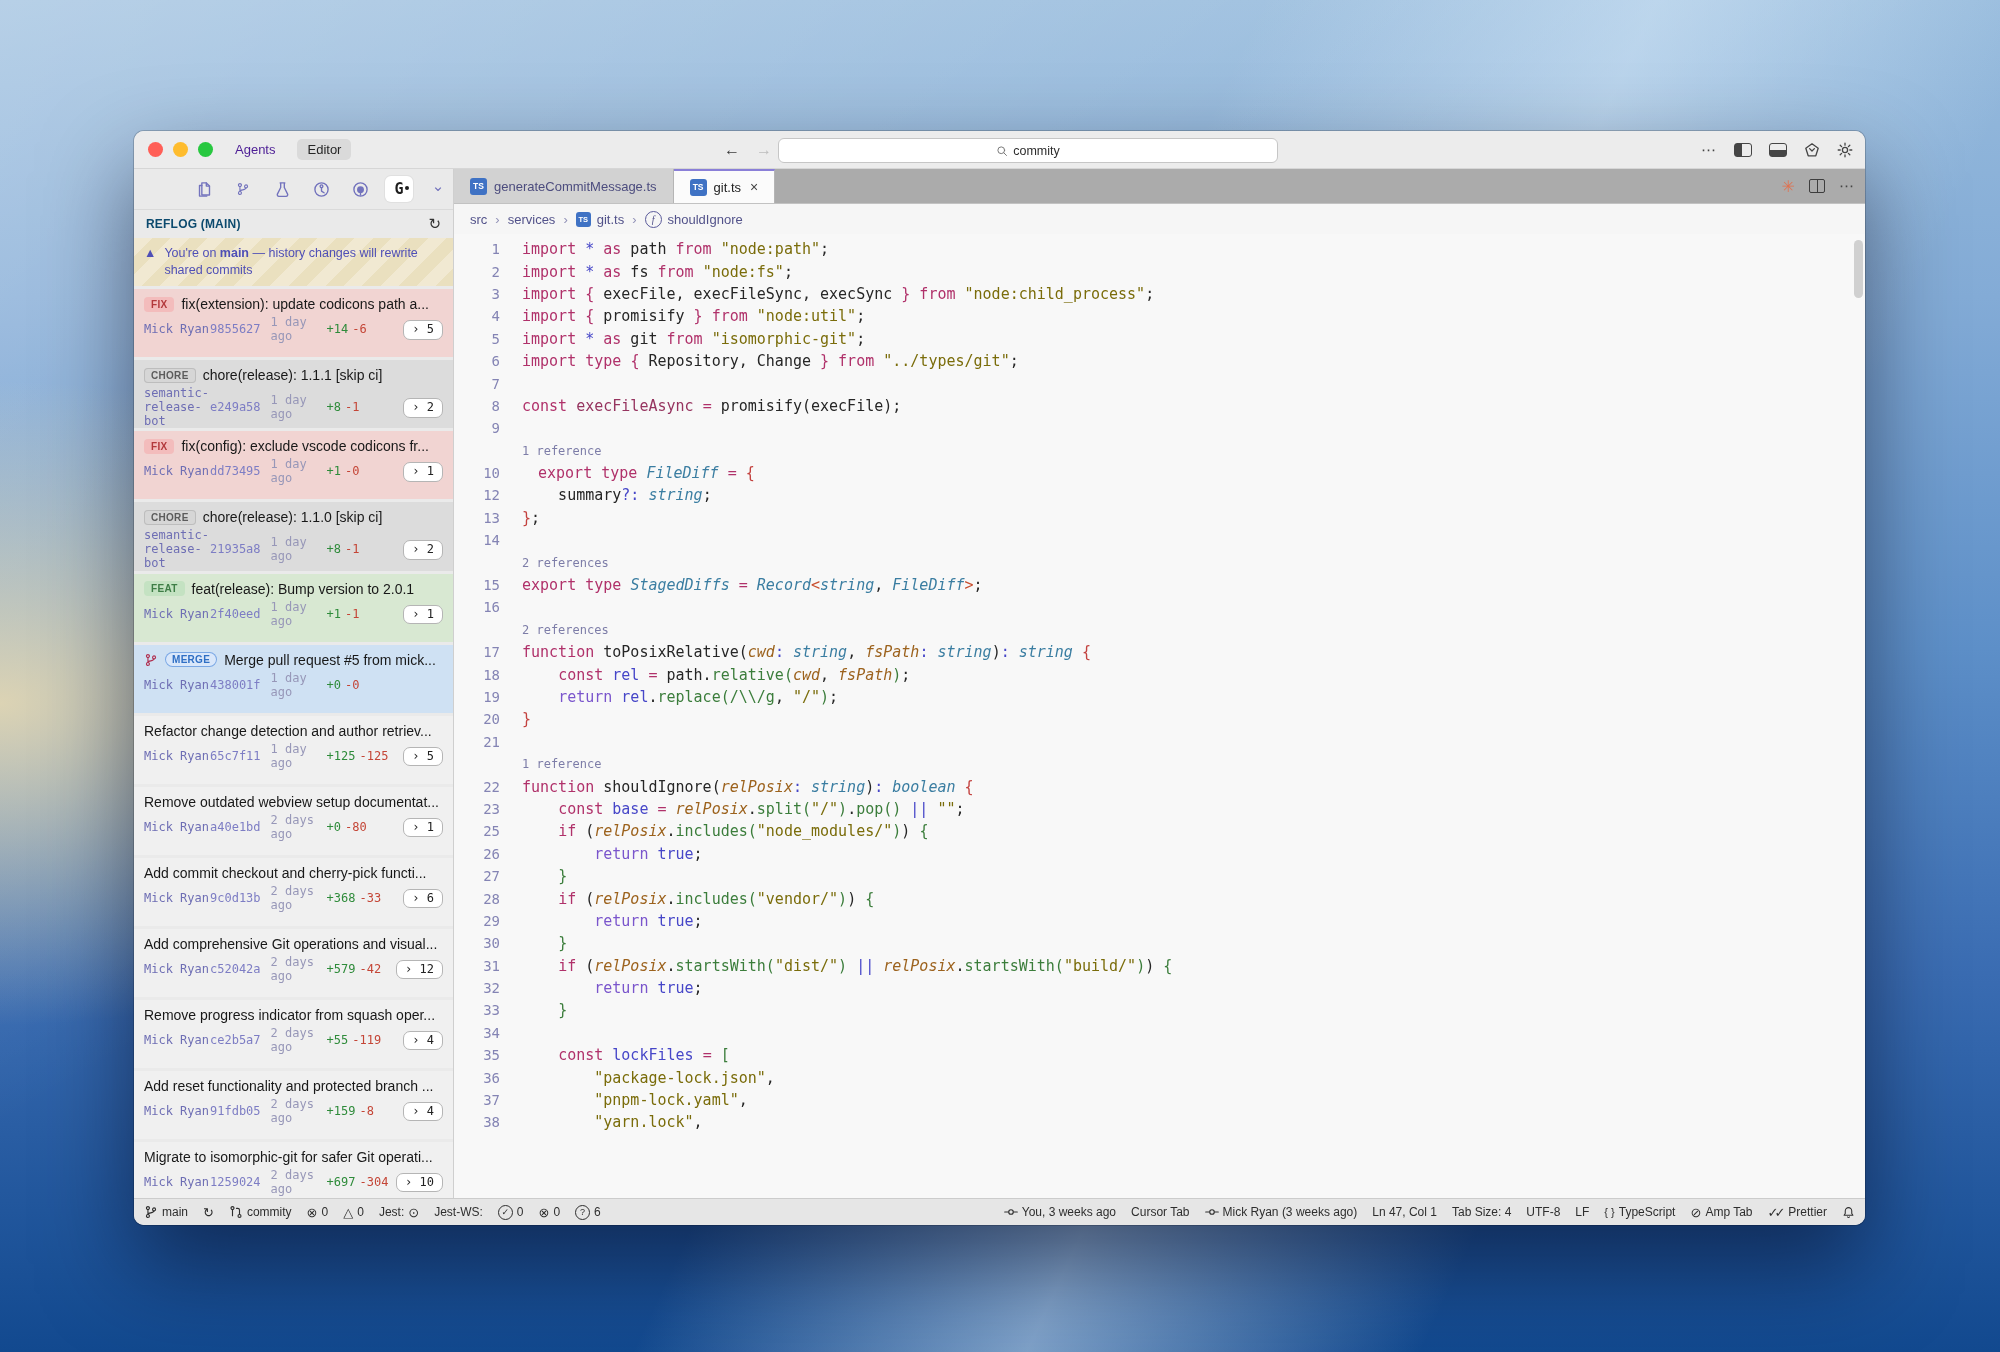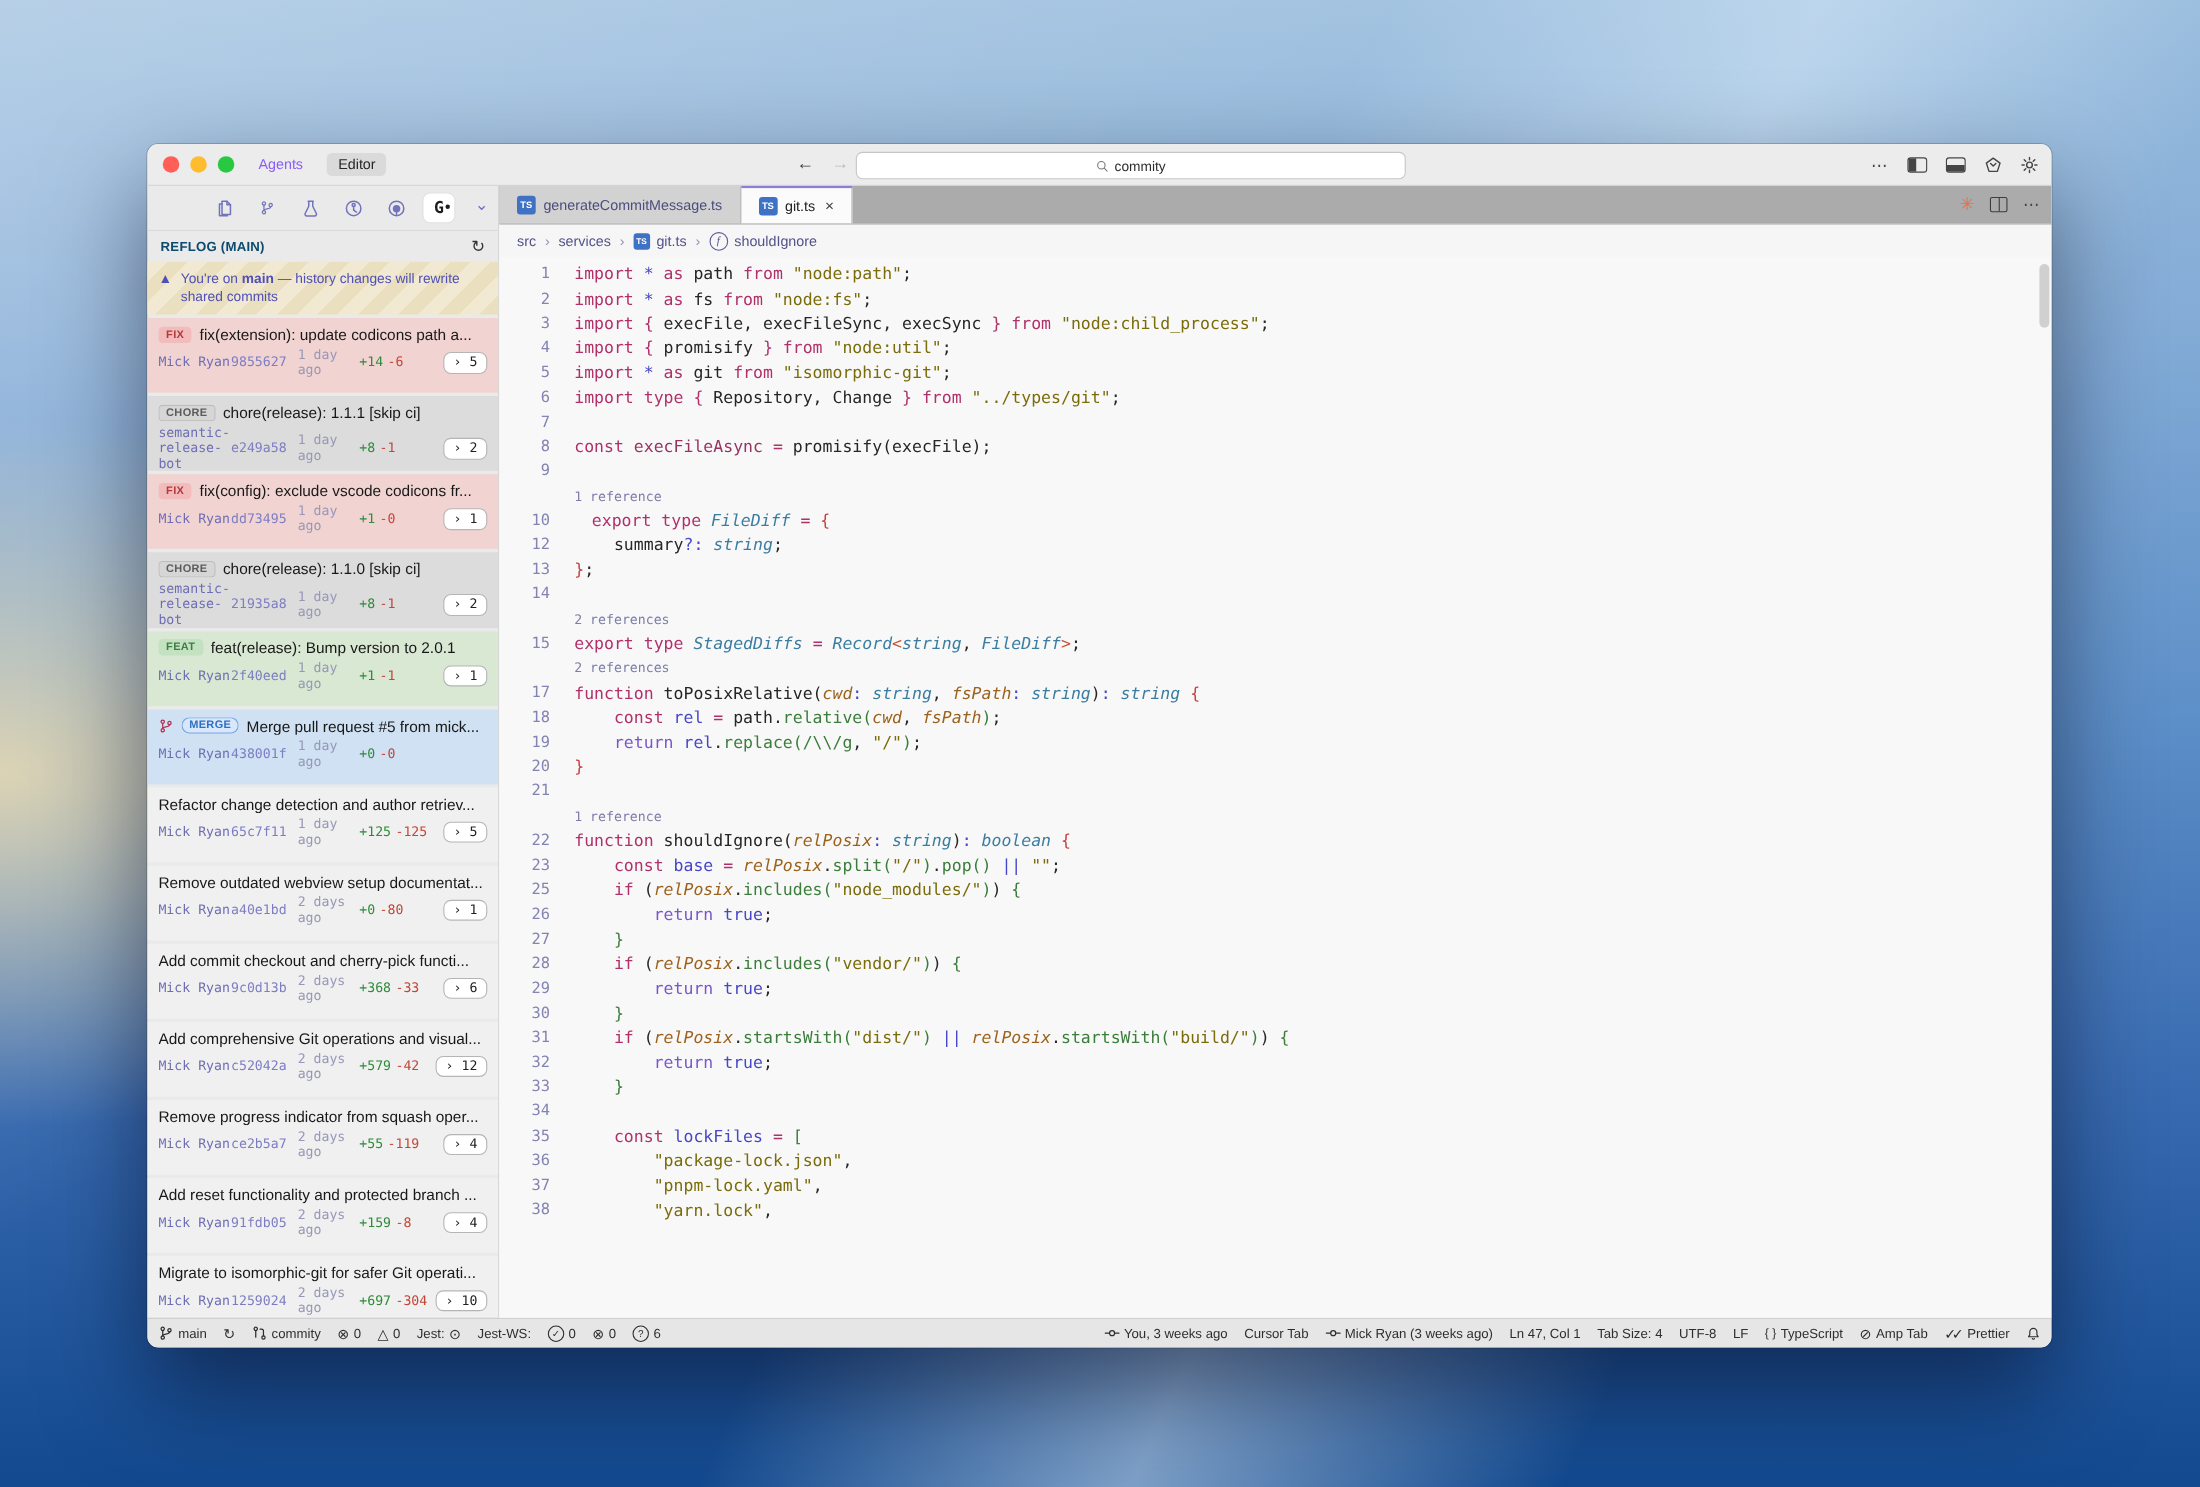--- a/index.html
+++ b/index.html
@@ -15,21 +15,21 @@
   .window{
     position:absolute;left:134px;top:131px;width:1731px;height:1094px;
     border-radius:10px;background:#f5f5f5;box-shadow:0 40px 90px rgba(0,0,20,.5),0 0 0 1px rgba(0,0,0,.18);
     display:flex;flex-direction:column;overflow:hidden;
   }
   
   .titlebar{height:37px;flex:0 0 37px;background:#ececec;display:flex;align-items:center;position:relative;border-bottom:1px solid #d6d6d6;}
   .lights{display:flex;gap:10px;margin-left:14px;}
   .light{width:15px;height:15px;border-radius:50%;}
   .l-red{background:#ff5f57;}.l-yel{background:#febc2e;}.l-grn{background:#28c840;}
-  .tb-tab{font-size:13px;color:#8b5cf6;margin-left:22px;}
+  .tb-tab{font-size:13px;color:#4c1d95;margin-left:22px;}
   .tb-tab.active{background:#dadada;border-radius:5px;padding:3px 10px;color:#262626;}
   .nav-arrows{position:absolute;left:590px;display:flex;gap:16px;font-size:16px;}
   .nav-back{color:#3a3a3a;}.nav-fwd{color:#bdbdbd;}
   .searchbox{
     position:absolute;left:644px;width:498px;height:23px;top:7px;
     background:#fff;border:1px solid #c6c6c6;border-radius:6px;
     display:flex;align-items:center;justify-content:center;gap:5px;font-size:12.5px;color:#2d2d2d;
   }
   .mag svg{display:block;}
   .tb-icons{position:absolute;right:12px;display:flex;align-items:center;gap:17px;color:#454545;}
@@ -448,20 +448,21 @@
           <div class="crow"><span class="gut">7</span><span class="codetext" style="white-space: pre;"></span></div>
           <div class="crow"><span class="gut">8</span><span class="codetext" style="white-space: pre;"><span class="tok-k">const</span><span class="tok-p"> </span><span class="tok-m">execFileAsync</span><span class="tok-p"> </span><span class="tok-o">=</span><span class="tok-p"> promisify(execFile);</span></span></div>
           <div class="crow"><span class="gut">9</span><span class="codetext" style="white-space: pre;"></span></div>
           <div class="crow"><span class="gut"></span><span class="meta-line">1 reference</span></div>
           <div class="crow"><span class="gut">10</span><span class="codetext" style="white-space: pre; margin-left: 16px;"><span class="tok-k">export</span><span class="tok-p"> </span><span class="tok-k">type</span><span class="tok-p"> </span><span class="tok-t">FileDiff</span><span class="tok-p"> </span><span class="tok-o">=</span><span class="tok-p"> </span><span class="tok-b1">{</span></span></div>
           <div class="crow"><span class="gut">12</span><span class="codetext" style="white-space: pre;"><span class="tok-p">    summary</span><span class="tok-q">?:</span><span class="tok-p"> </span><span class="tok-t">string</span><span class="tok-p">;</span></span></div>
           <div class="crow"><span class="gut">13</span><span class="codetext" style="white-space: pre;"><span class="tok-b1">}</span><span class="tok-p">;</span></span></div>
           <div class="crow"><span class="gut">14</span><span class="codetext" style="white-space: pre;"></span></div>
           <div class="crow"><span class="gut"></span><span class="meta-line">2 references</span></div>
           <div class="crow"><span class="gut">15</span><span class="codetext" style="white-space: pre;"><span class="tok-k">export</span><span class="tok-p"> </span><span class="tok-k">type</span><span class="tok-p"> </span><span class="tok-t">StagedDiffs</span><span class="tok-p"> </span><span class="tok-o">=</span><span class="tok-p"> </span><span class="tok-t">Record</span><span class="tok-g">&lt;</span><span class="tok-t">string</span><span class="tok-p">, </span><span class="tok-t">FileDiff</span><span class="tok-g">&gt;</span><span class="tok-p">;</span></span></div>
+          <div class="crow"><span class="gut">16</span><span class="codetext" style="white-space: pre;"></span></div>
           <div class="crow"><span class="gut"></span><span class="meta-line">2 references</span></div>
           <div class="crow"><span class="gut">17</span><span class="codetext" style="white-space: pre;"><span class="tok-k">function</span><span class="tok-p"> toPosixRelative(</span><span class="tok-a">cwd</span><span class="tok-q">:</span><span class="tok-p"> </span><span class="tok-t">string</span><span class="tok-p">, </span><span class="tok-a">fsPath</span><span class="tok-q">:</span><span class="tok-p"> </span><span class="tok-t">string</span><span class="tok-p">)</span><span class="tok-q">:</span><span class="tok-p"> </span><span class="tok-t">string</span><span class="tok-p"> </span><span class="tok-b1">{</span></span></div>
           <div class="crow"><span class="gut">18</span><span class="codetext" style="white-space: pre;"><span class="tok-p">    </span><span class="tok-k">const</span><span class="tok-p"> </span><span class="tok-v">rel</span><span class="tok-p"> </span><span class="tok-o">=</span><span class="tok-p"> path.</span><span class="tok-f">relative</span><span class="tok-b2">(</span><span class="tok-a">cwd</span><span class="tok-p">, </span><span class="tok-a">fsPath</span><span class="tok-b2">)</span><span class="tok-p">;</span></span></div>
           <div class="crow"><span class="gut">19</span><span class="codetext" style="white-space: pre;"><span class="tok-p">    </span><span class="tok-r">return</span><span class="tok-p"> </span><span class="tok-v">rel</span><span class="tok-p">.</span><span class="tok-f">replace</span><span class="tok-b2">(</span><span class="tok-f">/\\/g</span><span class="tok-p">, </span><span class="tok-s">"/"</span><span class="tok-b2">)</span><span class="tok-p">;</span></span></div>
           <div class="crow"><span class="gut">20</span><span class="codetext" style="white-space: pre;"><span class="tok-b1">}</span></span></div>
           <div class="crow"><span class="gut">21</span><span class="codetext" style="white-space: pre;"></span></div>
           <div class="crow"><span class="gut"></span><span class="meta-line">1 reference</span></div>
           <div class="crow"><span class="gut">22</span><span class="codetext" style="white-space: pre;"><span class="tok-k">function</span><span class="tok-p"> shouldIgnore(</span><span class="tok-a">relPosix</span><span class="tok-q">:</span><span class="tok-p"> </span><span class="tok-t">string</span><span class="tok-p">)</span><span class="tok-q">:</span><span class="tok-p"> </span><span class="tok-t">boolean</span><span class="tok-p"> </span><span class="tok-b1">{</span></span></div>
           <div class="crow"><span class="gut">23</span><span class="codetext" style="white-space: pre;"><span class="tok-p">    </span><span class="tok-k">const</span><span class="tok-p"> </span><span class="tok-v">base</span><span class="tok-p"> </span><span class="tok-o">=</span><span class="tok-p"> </span><span class="tok-a">relPosix</span><span class="tok-p">.</span><span class="tok-f">split</span><span class="tok-b2">(</span><span class="tok-s">"/"</span><span class="tok-b2">)</span><span class="tok-p">.</span><span class="tok-f">pop</span><span class="tok-b2">()</span><span class="tok-p"> </span><span class="tok-q">||</span><span class="tok-p"> </span><span class="tok-s">""</span><span class="tok-p">;</span></span></div>
           <div class="crow"><span class="gut">25</span><span class="codetext" style="white-space: pre;"><span class="tok-p">    </span><span class="tok-k">if</span><span class="tok-p"> (</span><span class="tok-a">relPosix</span><span class="tok-p">.</span><span class="tok-f">includes</span><span class="tok-b2">(</span><span class="tok-s">"node_modules/"</span><span class="tok-b2">)</span><span class="tok-p">) </span><span class="tok-b2">{</span></span></div>

